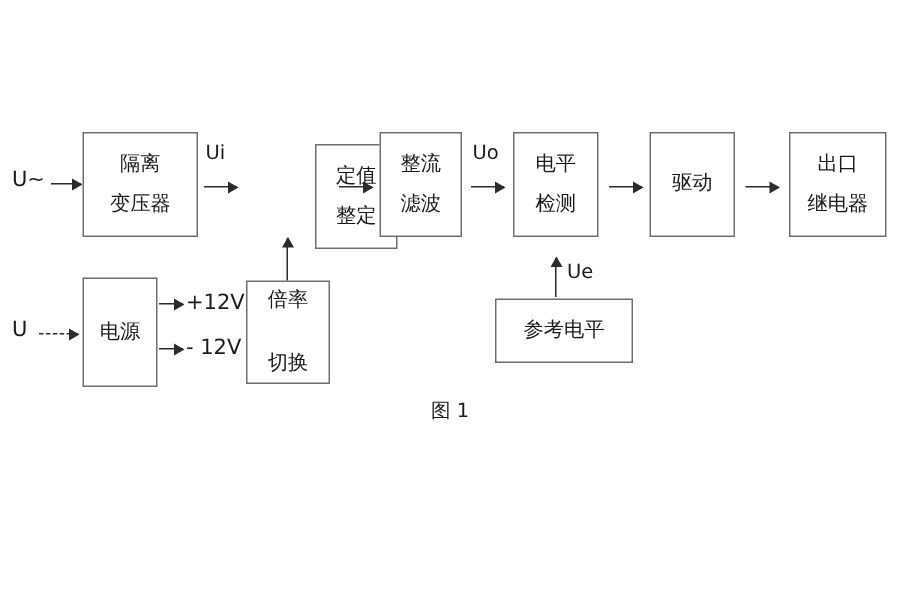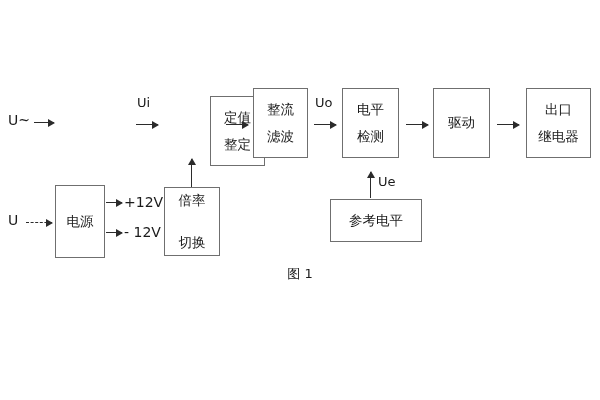--- a/index.html
+++ b/index.html
@@ -110,20 +110,24 @@
 <body>
 
 <div id="diagram">
 
   <div class="port-label" style="left:8px; top:112px;">U~</div>
   <div class="arrow-h" style="left:34px; top:122px; width:20px;"></div>
 
   <div class="port-label" style="left:8px; top:212px;">U</div>
   <div class="arrow-dashed" style="left:26px; top:222px; width:26px;"></div>
 
+  <div class="box" style="left:55px; top:88px; width:77px; height:70px;">
+    <span class="ln">隔离</span>
+    <span class="ln">变压器</span>
+  </div>
 
   <div class="sig-label" style="left:137px; top:95px;">Ui</div>
   <div class="arrow-h" style="left:136px; top:124px; width:22px;"></div>
 
   <div class="box" style="left:164px; top:96px; width:55px; height:70px;margin-left:46px;">
     <span class="ln">定值</span>
     <span class="ln">整定</span>
   </div>
 
   <div class="arrow-h" style="left:226px; top:124px; width:22px;"></div>

